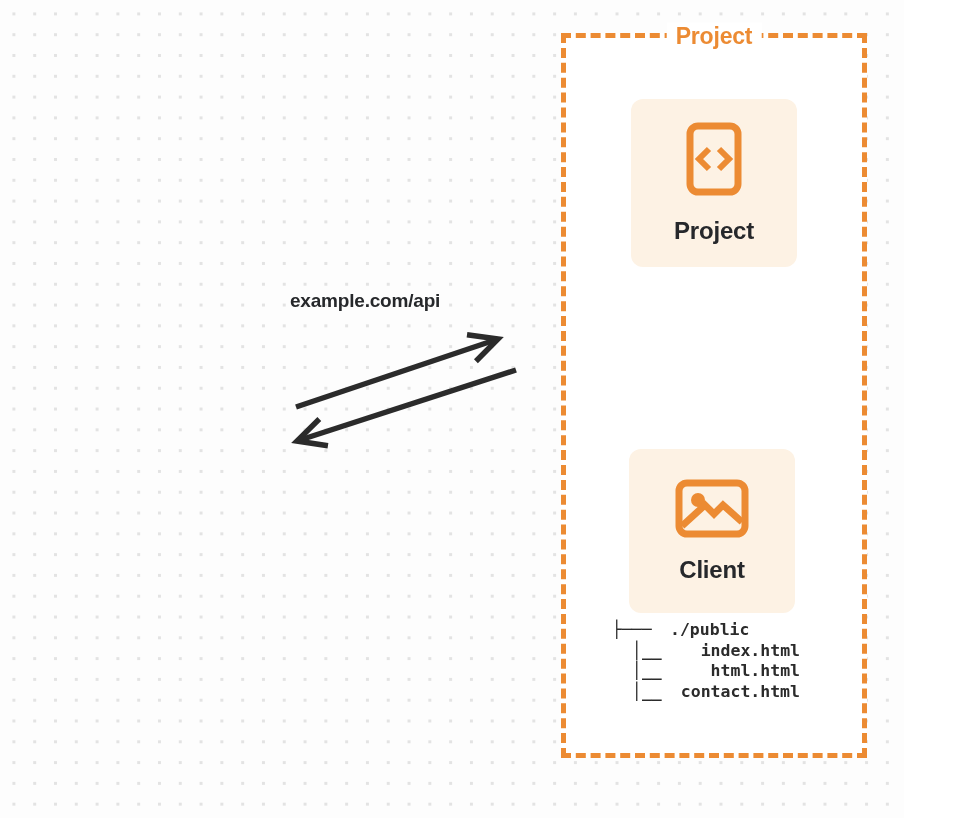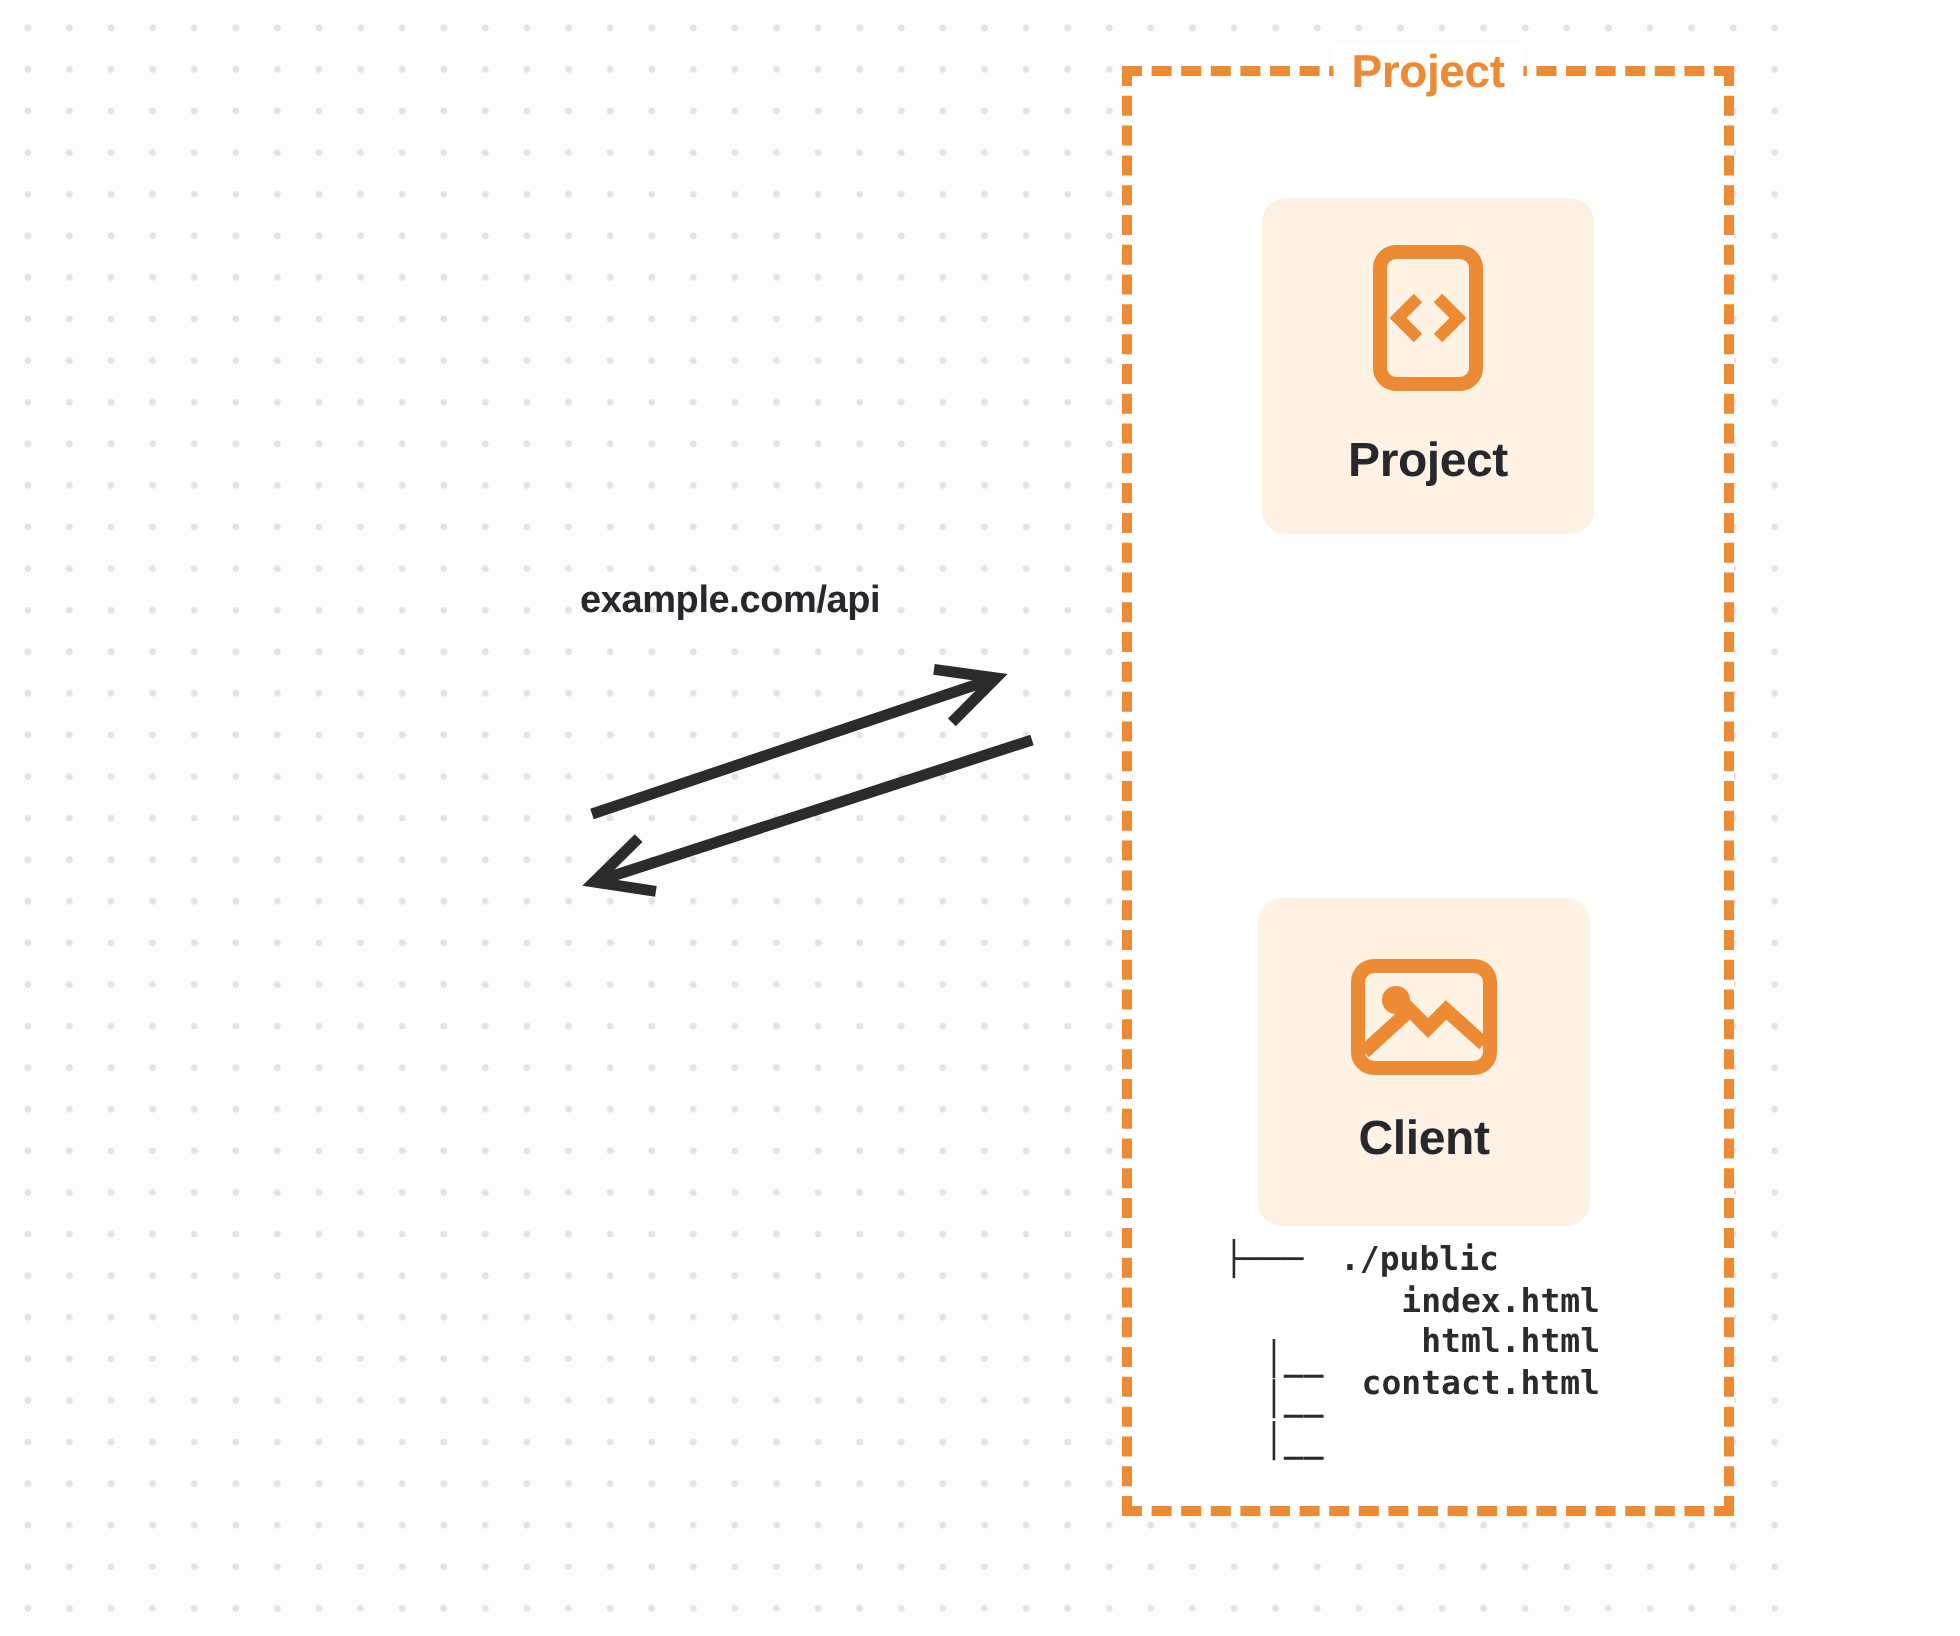--- a/index.html
+++ b/index.html
@@ -109,21 +109,21 @@
     font-weight: 600;
     color: #2b2b2b;
   }
   .tree-row {
     position: relative;
     height: 20.5px;
     line-height: 20.5px;
     white-space: nowrap;
   }
   .tree-glyph { position: absolute; left: 0; }
-  .tree-row.branch .tree-glyph { left: 20px; margin-top: 29px; }
+  .tree-row.branch .tree-glyph { left: 20px; }
   .tree-name.root-name { position: absolute; left: 58px; }
   .tree-row.branch .tree-name { position: absolute; right: 0; }
 </style>
 </head>
 <body>
 
 <div class="stage">
 
   <div class="project-box"></div>
   <span class="project-label">Project</span>

